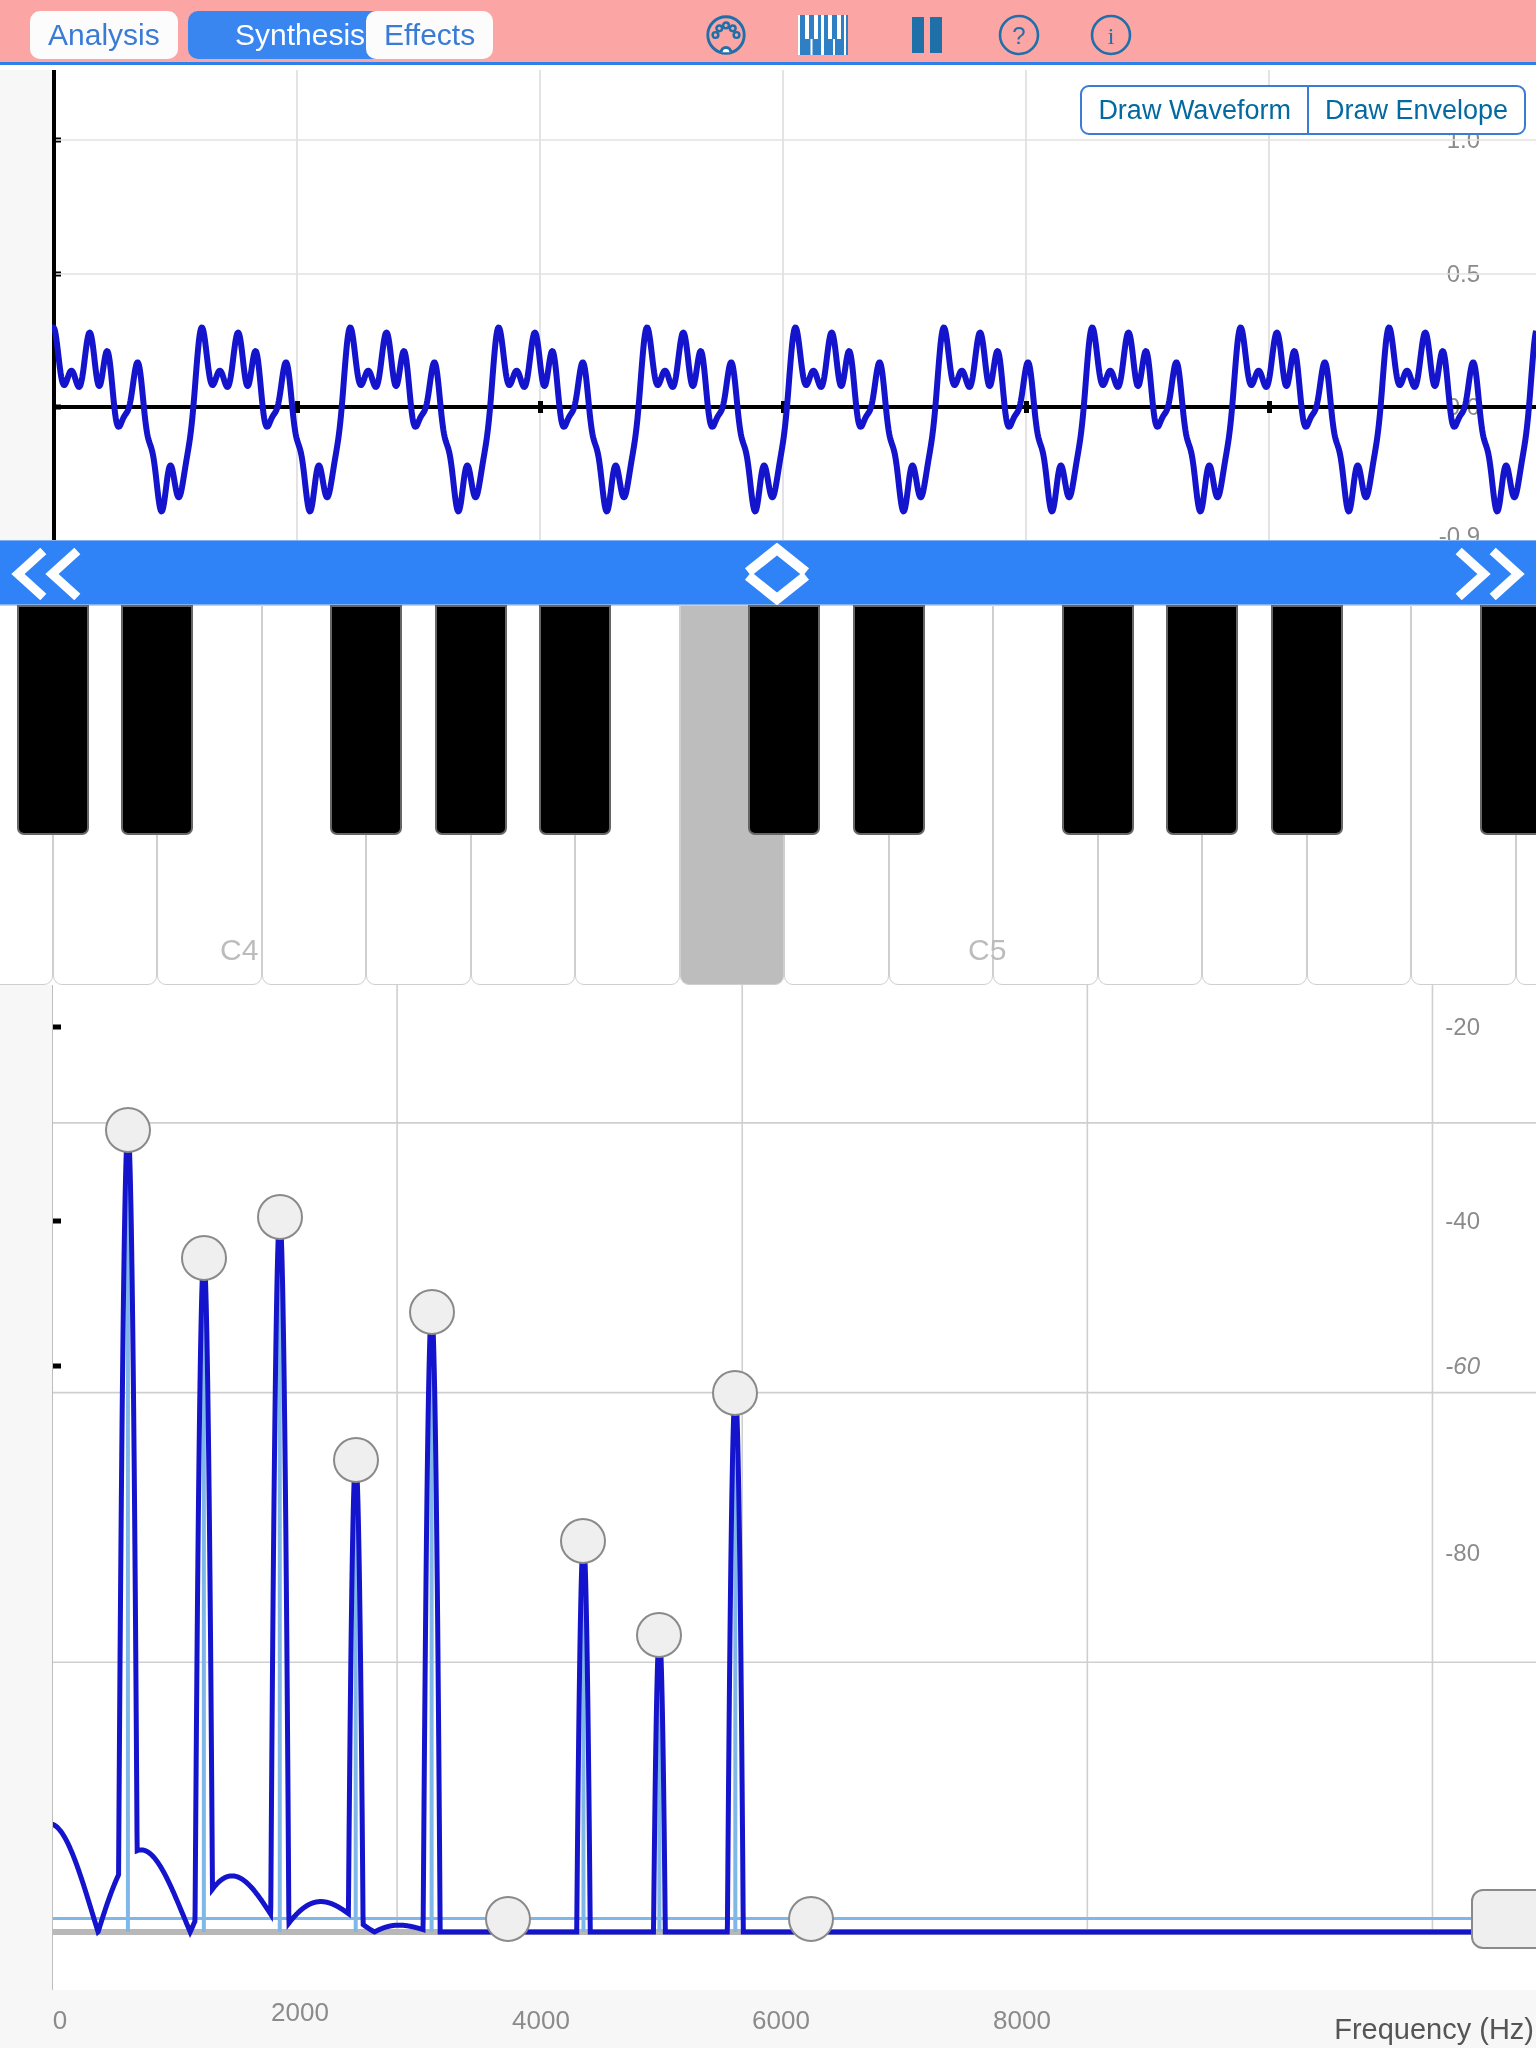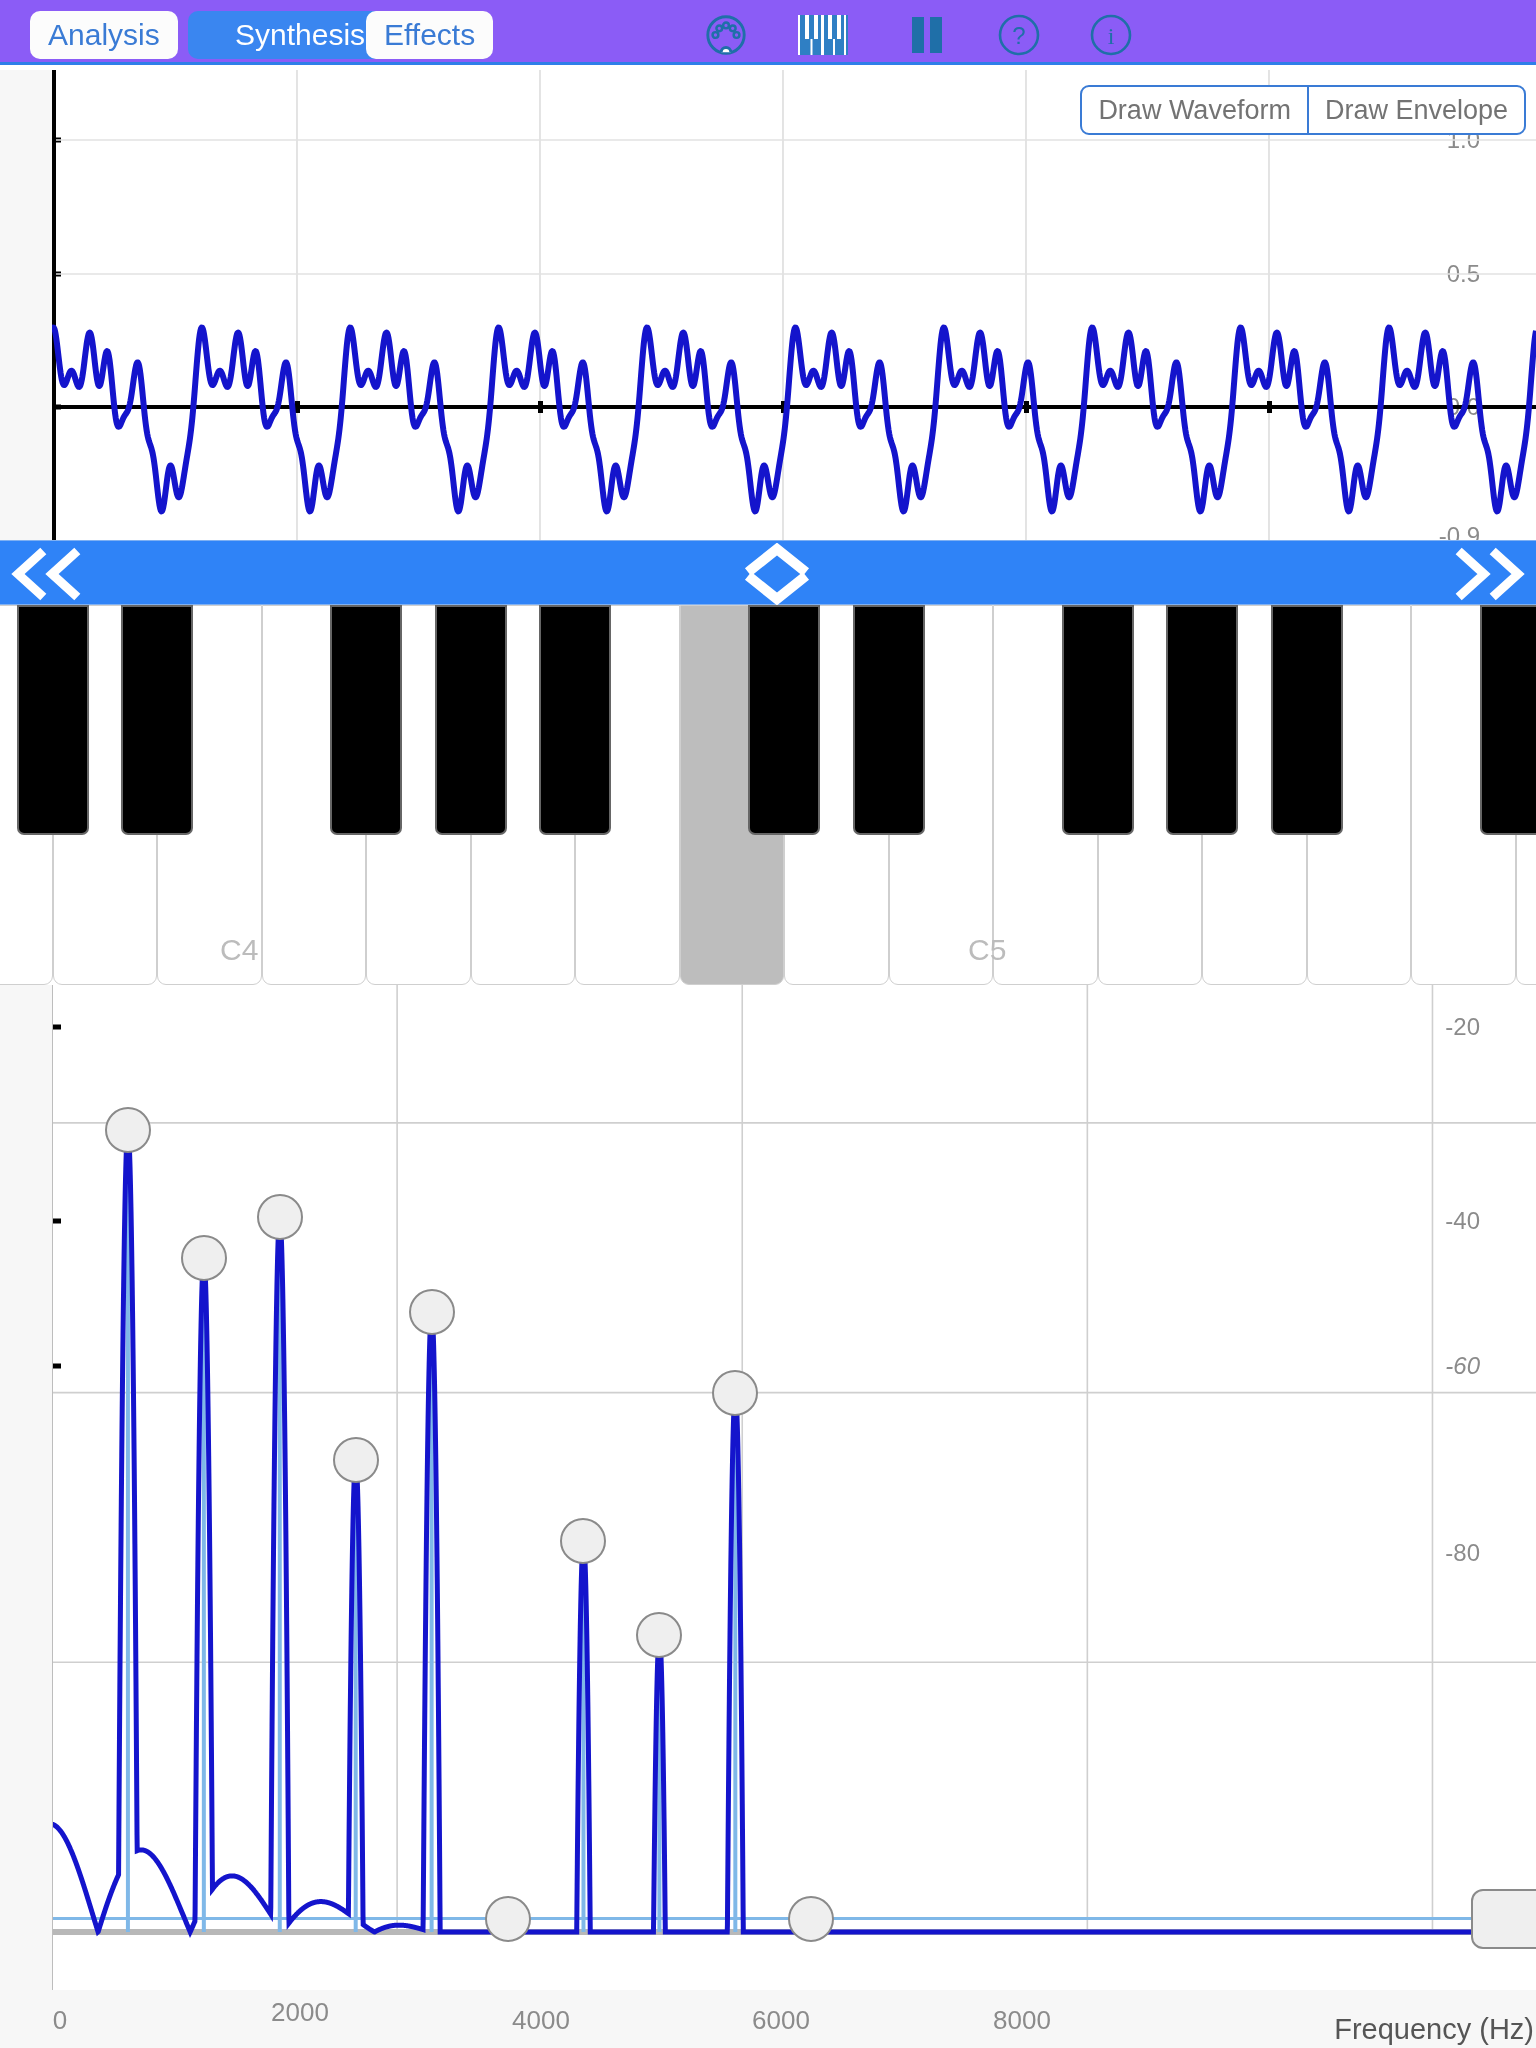--- a/index.html
+++ b/index.html
@@ -6,21 +6,21 @@
   body{
     width:1536px;height:2048px;
     font-family:"Liberation Sans", sans-serif;
     background:#ffffff;
     overflow:hidden;
     position:relative;
   }
   
   #toolbar{
     position:absolute;left:0;top:0;width:1536px;height:65px;
-    background:#8b5cf6;
+    background:#fca5a5;
     border-bottom:3px solid #2f7fe8;
     box-sizing:border-box;
   }
   .seg{
     position:absolute;top:11px;height:48px;
     display:flex;align-items:center;justify-content:center;
     font-size:30px;color:#3a7bd5;
     border-radius:10px;padding:0 18px;
     background:#fcfcfc;
     white-space:nowrap;
@@ -55,21 +55,21 @@
   }
   
   #drawmodes{
     position:absolute;right:10px;top:15px;height:46px;
     display:flex;align-items:stretch;
     border:2px solid #3a7bd5;border-radius:9px;
     background:#ffffff;overflow:hidden;z-index:5;
   }
   #drawmodes .dmbtn{
     display:flex;align-items:center;justify-content:center;
-    padding:0 16px;font-size:27px;color:#737373;white-space:nowrap;
+    padding:0 16px;font-size:27px;color:#0369a1;white-space:nowrap;
   }
   #drawmodes .dmbtn + .dmbtn{border-left:2px solid #3a7bd5;text-align:center;}
   
   #splitter{
     position:absolute;left:0;top:540px;width:1536px;height:65px;
     background:#2f83f7;
     border-top:1px solid #7fb0f2;
     border-bottom:1px solid #7fb0f2;
     box-sizing:border-box;
   }

